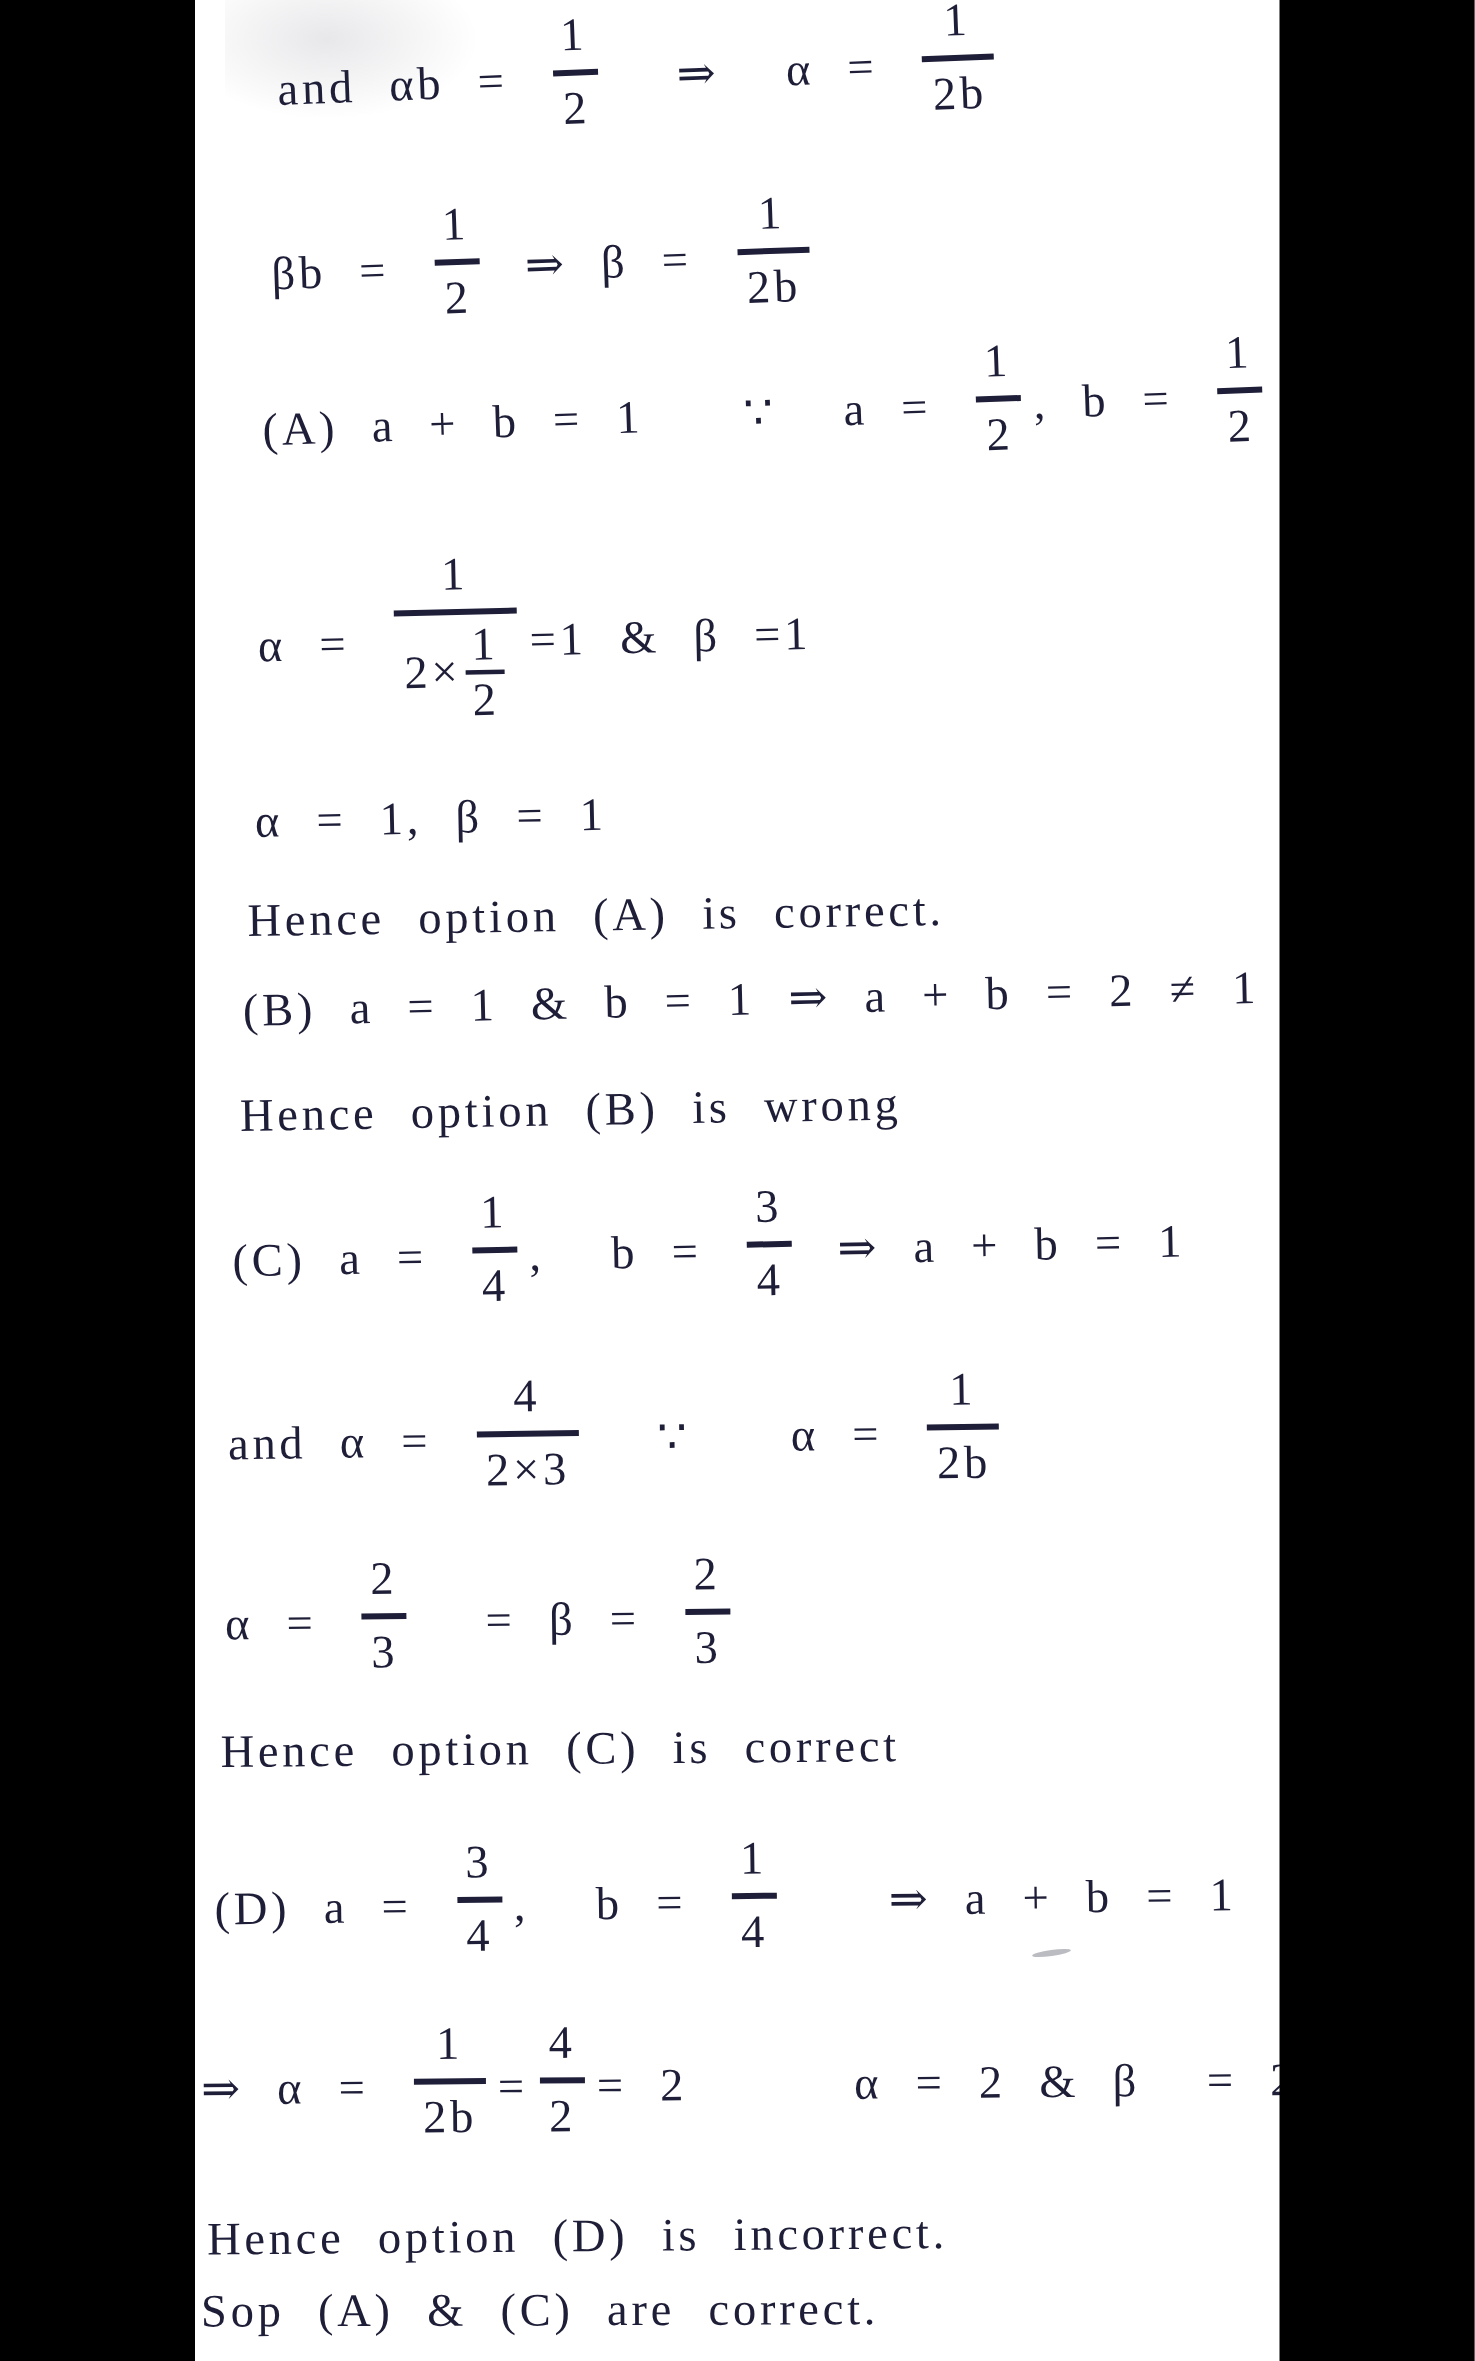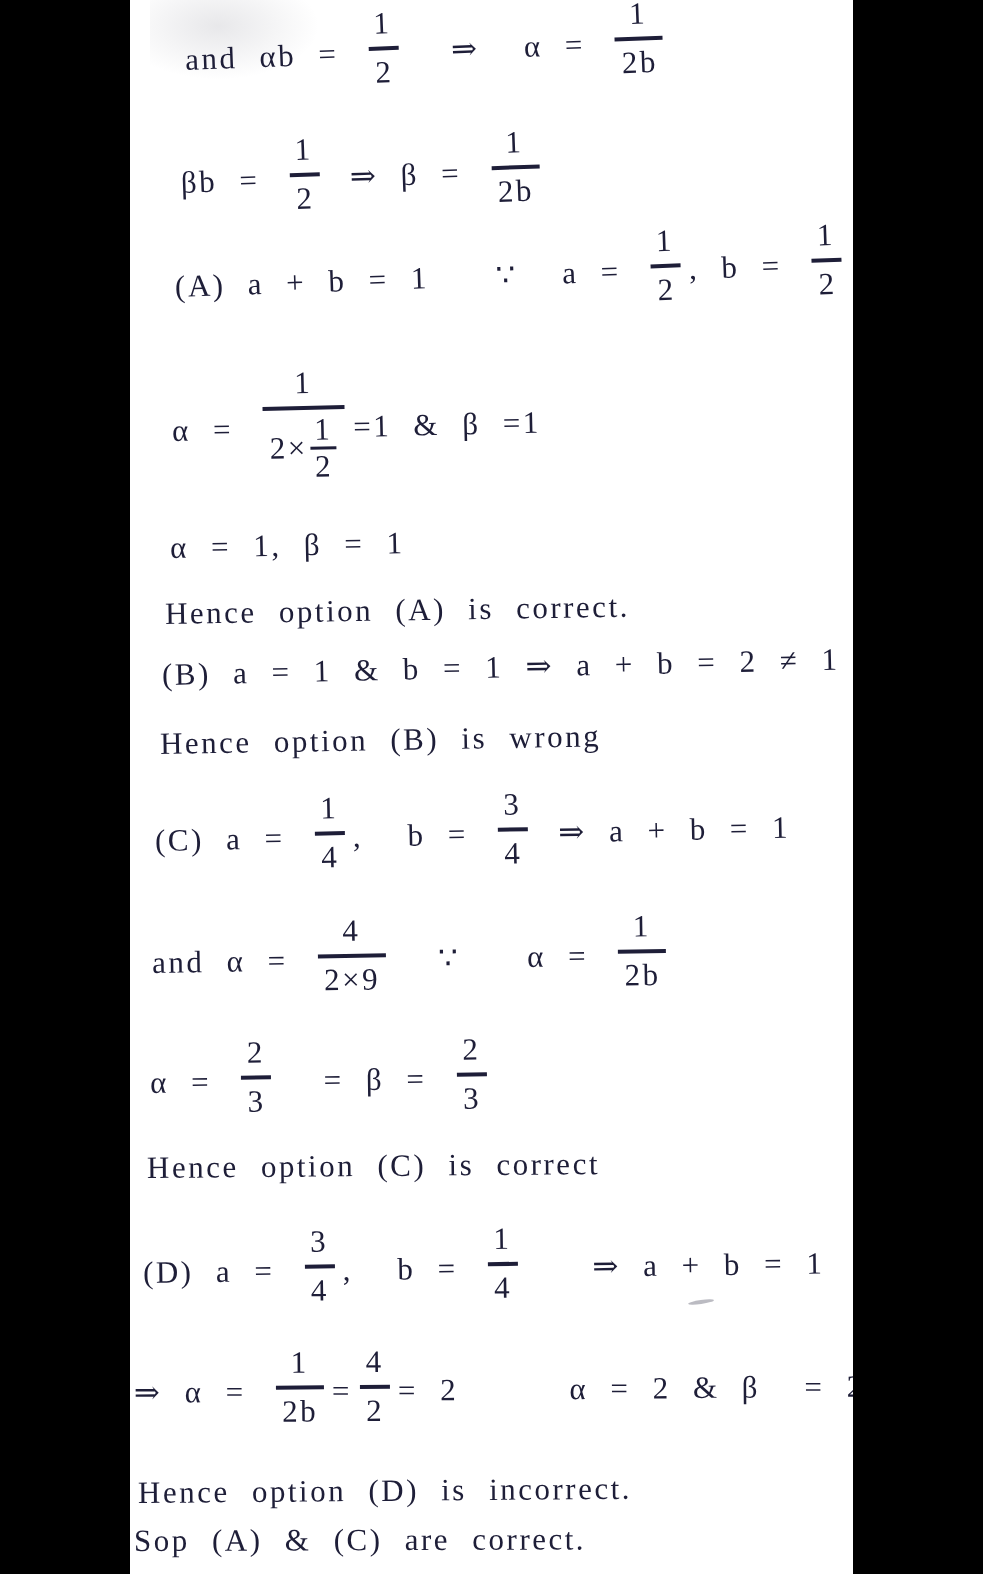--- a/index.html
+++ b/index.html
@@ -107,21 +107,21 @@
   <main>
       <div class="line l1"><span class="t">and αb = </span><span class="frac"><span class="num"><span class="t">1</span></span><span class="bar"></span><span class="den"><span class="t">2</span></span></span><span class="t">  ⇒  α = </span><span class="frac"><span class="num"><span class="t">1</span></span><span class="bar"></span><span class="den"><span class="t">2b</span></span></span></div>
       <div class="line l2"><span class="t">βb = </span><span class="frac"><span class="num"><span class="t">1</span></span><span class="bar"></span><span class="den"><span class="t">2</span></span></span><span class="t"> ⇒ β = </span><span class="frac"><span class="num"><span class="t">1</span></span><span class="bar"></span><span class="den"><span class="t">2b</span></span></span></div>
       <div class="line l3"><span class="t">(A) a + b = 1   ∵  a = </span><span class="frac"><span class="num"><span class="t">1</span></span><span class="bar"></span><span class="den"><span class="t">2</span></span></span><span class="t">, b = </span><span class="frac"><span class="num"><span class="t">1</span></span><span class="bar"></span><span class="den"><span class="t">2</span></span></span></div>
       <div class="line l4"><span class="t">α = </span><span class="frac"><span class="num"><span class="t">1</span></span><span class="bar"></span><span class="den"><span class="t">2×</span><span class="frac"><span class="num"><span class="t">1</span></span><span class="bar"></span><span class="den"><span class="t">2</span></span></span></span></span><span class="t">=1 &amp; β =1</span></div>
       <div class="line l5"><span class="t">α = 1, β = 1</span></div>
       <div class="line l6"><span class="t">Hence option (A) is correct.</span></div>
       <div class="line l7"><span class="t">(B) a = 1 &amp; b = 1 ⇒ a + b = 2 ≠ 1</span></div>
       <div class="line l8"><span class="t">Hence option (B) is wrong</span></div>
       <div class="line l9"><span class="t">(C) a = </span><span class="frac"><span class="num"><span class="t">1</span></span><span class="bar"></span><span class="den"><span class="t">4</span></span></span><span class="t">,  b = </span><span class="frac"><span class="num"><span class="t">3</span></span><span class="bar"></span><span class="den"><span class="t">4</span></span></span><span class="t"> ⇒ a + b = 1</span></div>
-      <div class="line l10"><span class="t">and α = </span><span class="frac"><span class="num"><span class="t">4</span></span><span class="bar"></span><span class="den"><span class="t">2×9</span></span></span><span class="t">  ∵   α = </span><span class="frac"><span class="num"><span class="t">1</span></span><span class="bar"></span><span class="den"><span class="t">2b</span></span></span></div>
+      <div class="line l10"><span class="t">and α = </span><span class="frac"><span class="num"><span class="t">4</span></span><span class="bar"></span><span class="den"><span class="t">2×3</span></span></span><span class="t">  ∵   α = </span><span class="frac"><span class="num"><span class="t">1</span></span><span class="bar"></span><span class="den"><span class="t">2b</span></span></span></div>
       <div class="line l11"><span class="t">α = </span><span class="frac"><span class="num"><span class="t">2</span></span><span class="bar"></span><span class="den"><span class="t">3</span></span></span><span class="t">  = β = </span><span class="frac"><span class="num"><span class="t">2</span></span><span class="bar"></span><span class="den"><span class="t">3</span></span></span></div>
       <div class="line l12"><span class="t">Hence option (C) is correct</span></div>
       <div class="line l13"><span class="t">(D) a = </span><span class="frac"><span class="num"><span class="t">3</span></span><span class="bar"></span><span class="den"><span class="t">4</span></span></span><span class="t">,  b = </span><span class="frac"><span class="num"><span class="t">1</span></span><span class="bar"></span><span class="den"><span class="t">4</span></span></span><span class="t">   ⇒ a + b = 1</span></div>
       <div class="line l14"><span class="t">⇒ α = </span><span class="frac"><span class="num"><span class="t">1</span></span><span class="bar"></span><span class="den"><span class="t">2b</span></span></span><span class="t">=</span><span class="frac"><span class="num"><span class="t">4</span></span><span class="bar"></span><span class="den"><span class="t">2</span></span></span><span class="t">= 2     α = 2 &amp; β  = 2</span></div>
       <div class="line l15"><span class="t">Hence option (D) is incorrect.</span></div>
       <div class="line l16"><span class="t">Sop (A) &amp; (C) are correct.</span></div>
     </main>
 </div>
 
 </body></html>

